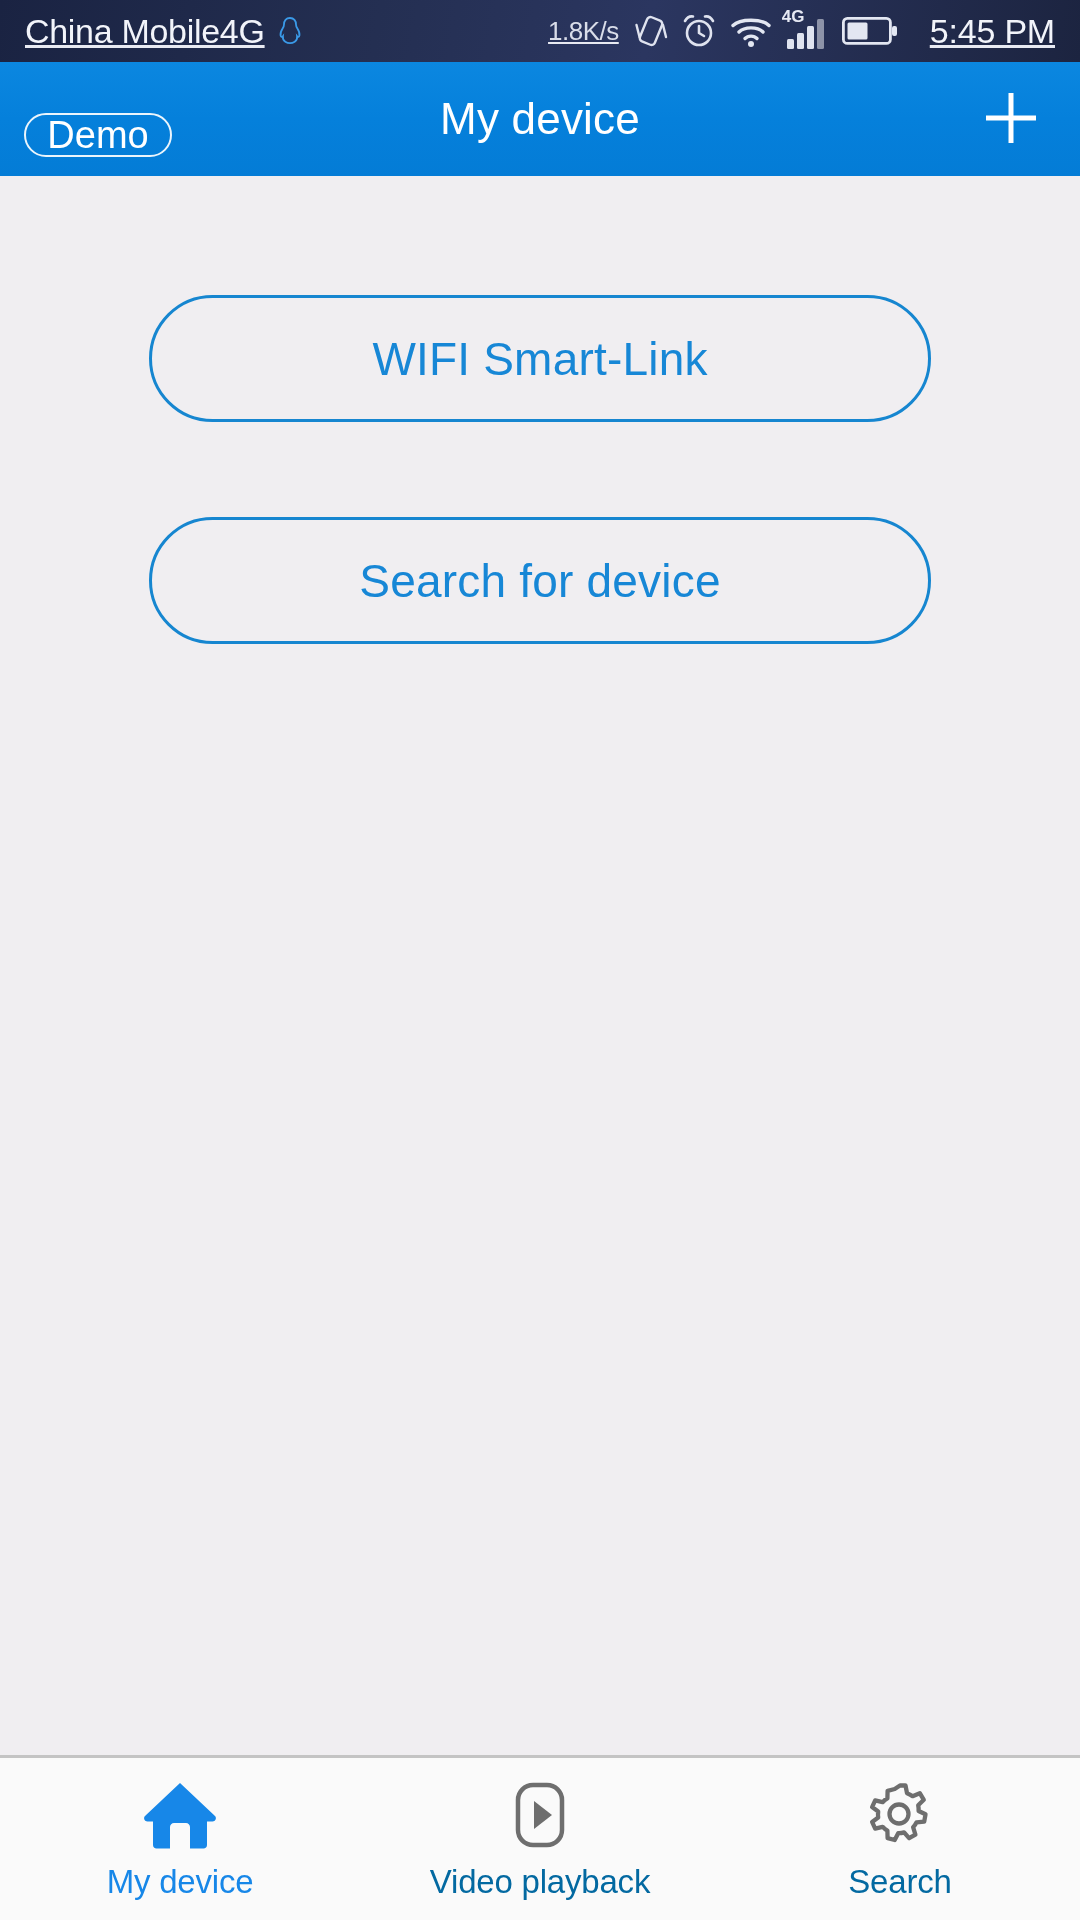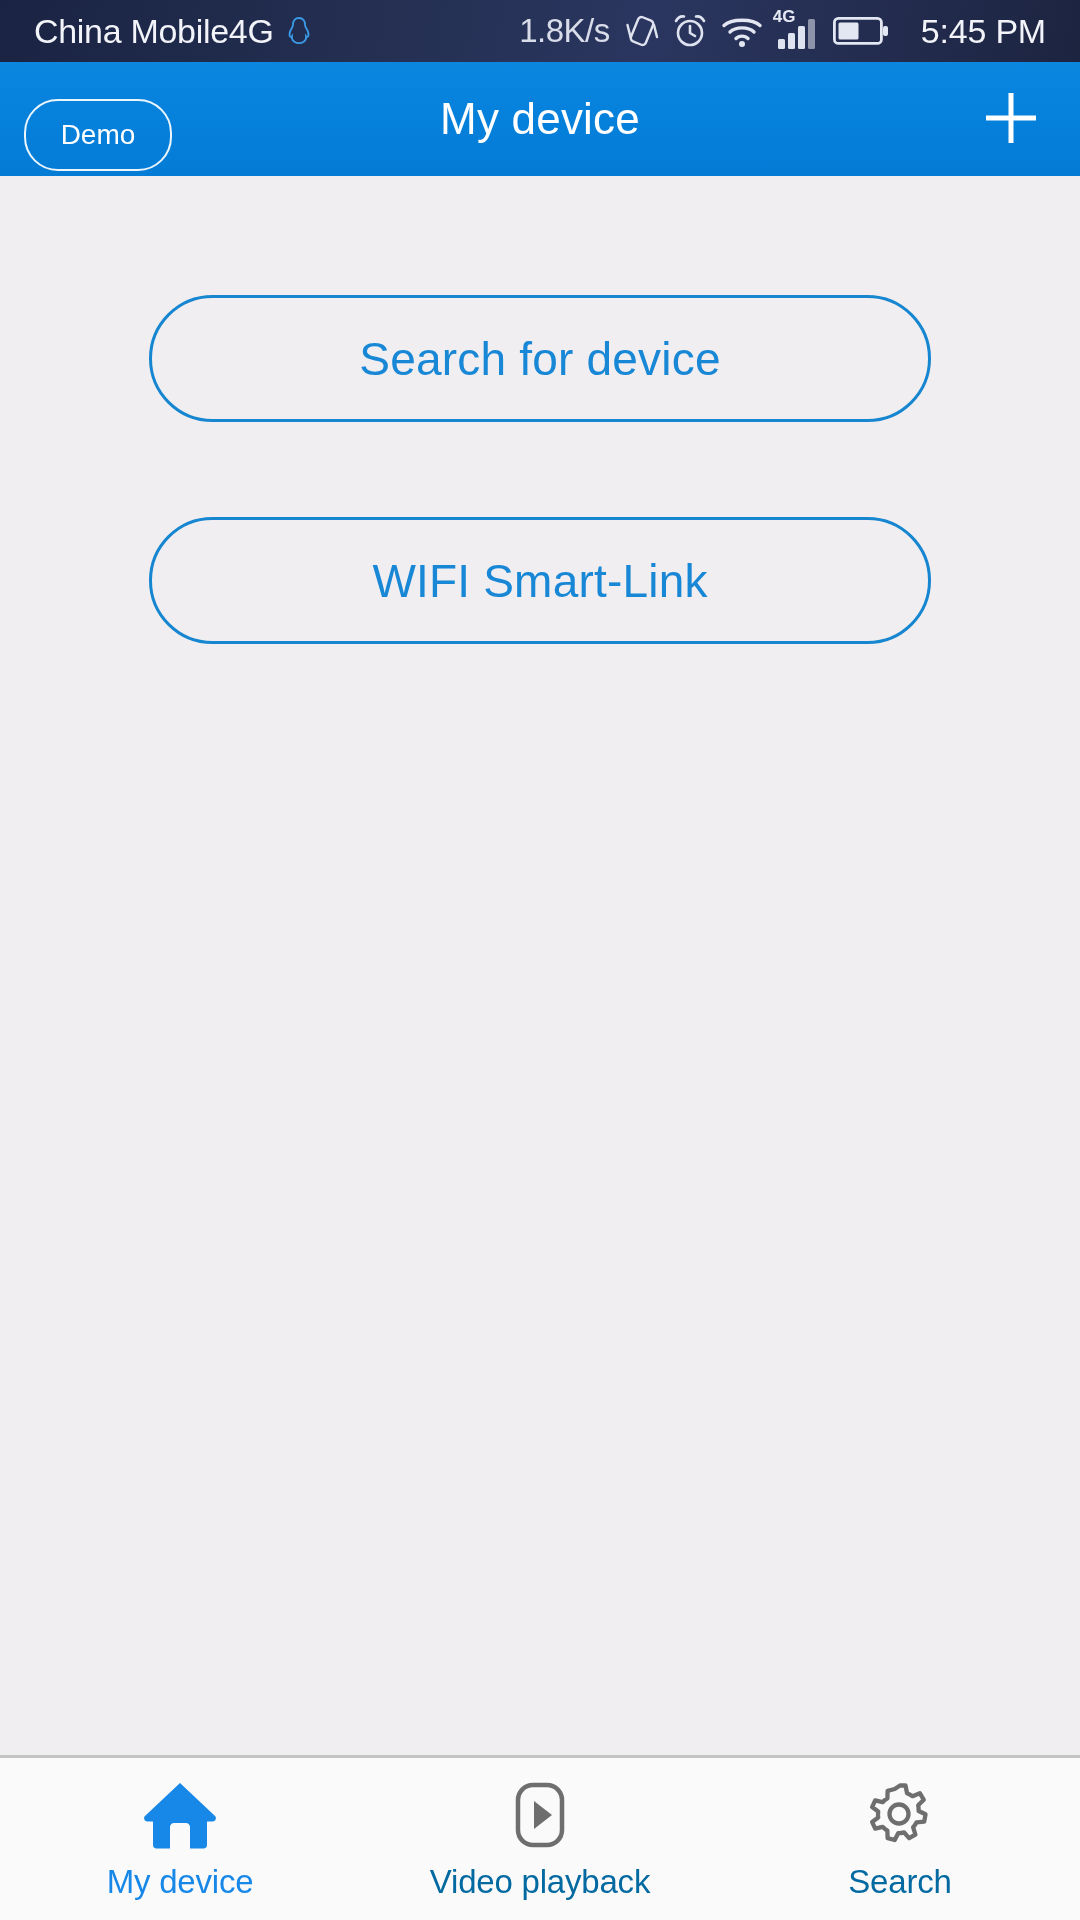--- a/index.html
+++ b/index.html
@@ -22,23 +22,24 @@
     background: #f0eef1;
   }
 
   
   .status-bar {
     height: 62px;
     flex: 0 0 62px;
     background: linear-gradient(100deg, #1a2342 0%, #242f52 35%, #2b3660 60%, #1c2440 100%);
     display: flex;
     align-items: center;
-    padding: 0 34px;
+    padding: 0 25px;
     box-sizing: border-box;
     color: #e8eaf2;
+    text-decoration: underline;
   }
   .sb-left {
     display: flex;
     align-items: center;
     gap: 12px;
   }
   .sb-carrier {
     font-size: 34px;
     letter-spacing: -0.3px;
     color: #f2f4fa;
@@ -49,21 +50,21 @@
     height: 30px;
     display: block;
   }
   .sb-right {
     margin-left: auto;
     display: flex;
     align-items: center;
     gap: 13px;
   }
   .sb-speed {
-    font-size: 33px;
+    font-size: 26px;
     color: #d9dde9;
     letter-spacing: -0.5px;
     margin-right: 2px;
   }
   .sb-icon {
     display: block;
   }
   .sb-4g-wrap {
     position: relative;
     display: flex;
@@ -93,26 +94,26 @@
     flex: 0 0 114px;
     background: linear-gradient(180deg, #0b87e0 0%, #0580db 50%, #047cd6 100%);
     position: relative;
     display: flex;
     align-items: center;
     box-sizing: border-box;
     padding: 0 24px;
   }
   .demo-btn {
     width: 148px;
-    height: 72px;
+    height: 44px;
     border: 2px solid rgba(255,255,255,0.92);
     border-radius: 34px;
     background: transparent;
     color: #ffffff;
-    font-size: 28px;
+    font-size: 38px;
     display: flex;
     align-items: center;
     justify-content: center;
     box-sizing: border-box;
     cursor: pointer;
     font-family: "Liberation Sans", sans-serif;
     padding: 0;
     margin-top: 32px;
   }
   .app-title {
@@ -286,22 +287,22 @@
       <span>
         <svg width="62" height="62" viewBox="0 0 62 62">
           <line x1="31" y1="6" x2="31" y2="56" stroke="#ffffff" stroke-width="5"></line>
           <line x1="6" y1="31" x2="56" y2="31" stroke="#ffffff" stroke-width="5"></line>
         </svg>
       </span>
     </button>
   </div>
 
   <div class="content">
+    <button class="action-btn">WIFI Smart-Link</button>
     <button class="action-btn">Search for device</button>
-    <button class="action-btn">WIFI Smart-Link</button>
   </div>
 
   <div class="tab-bar">
 
     <button class="tab-item active">
       <span class="tab-icon">
         <svg width="78" height="72" viewBox="0 0 78 72">
           <path d="M39 4 L74 37 C76 39 74.5 42.5 71.5 42.5 L66 42.5 L66 66 C66 68 64.5 69.5 62.5 69.5 L49 69.5 L49 48 C49 45.8 47.2 44 45 44 L33 44 C30.8 44 29 45.8 29 48 L29 69.5 L15.5 69.5 C13.5 69.5 12 68 12 66 L12 42.5 L6.5 42.5 C3.5 42.5 2 39 4 37 Z" fill="#1787e8"></path>
         </svg>
       </span>

